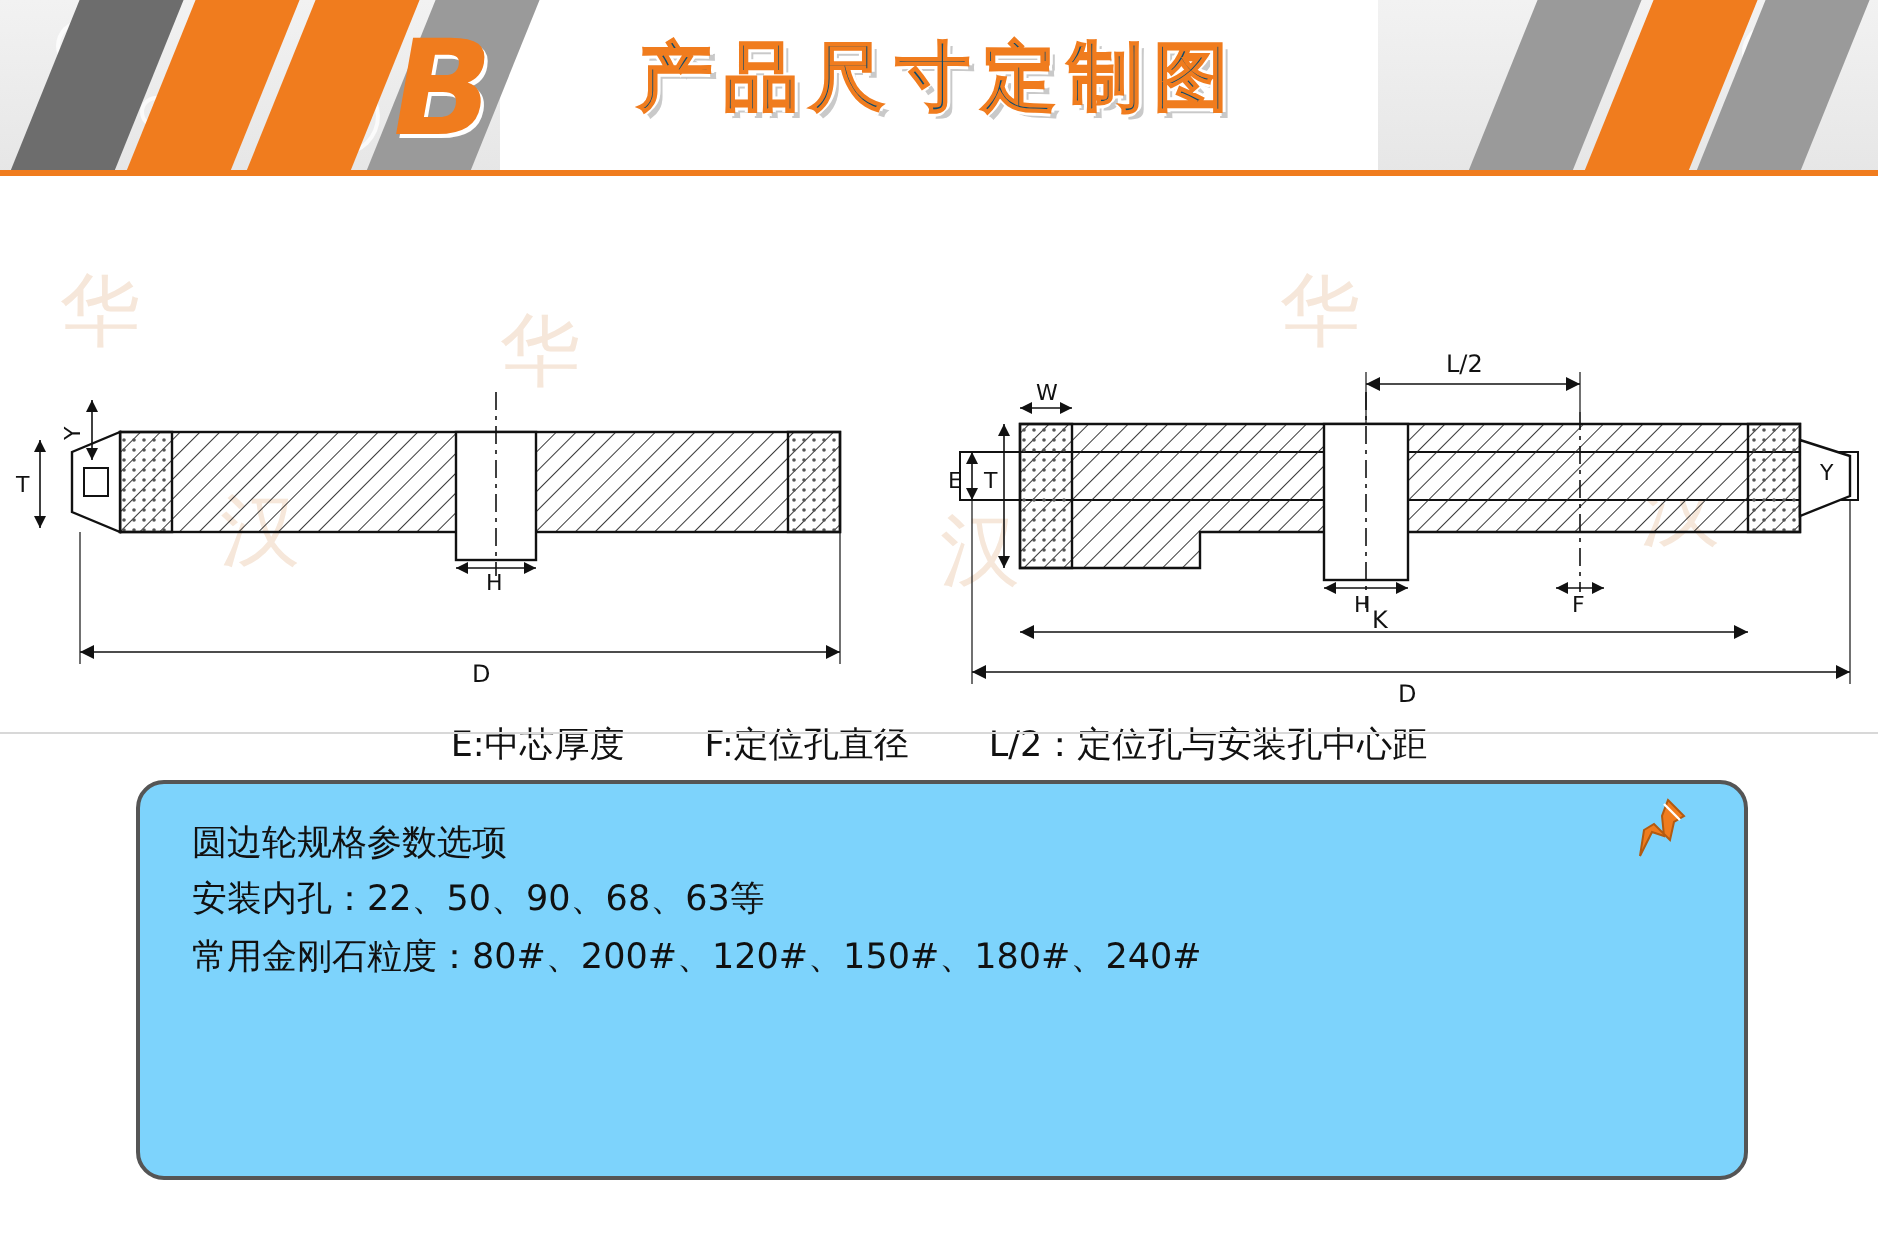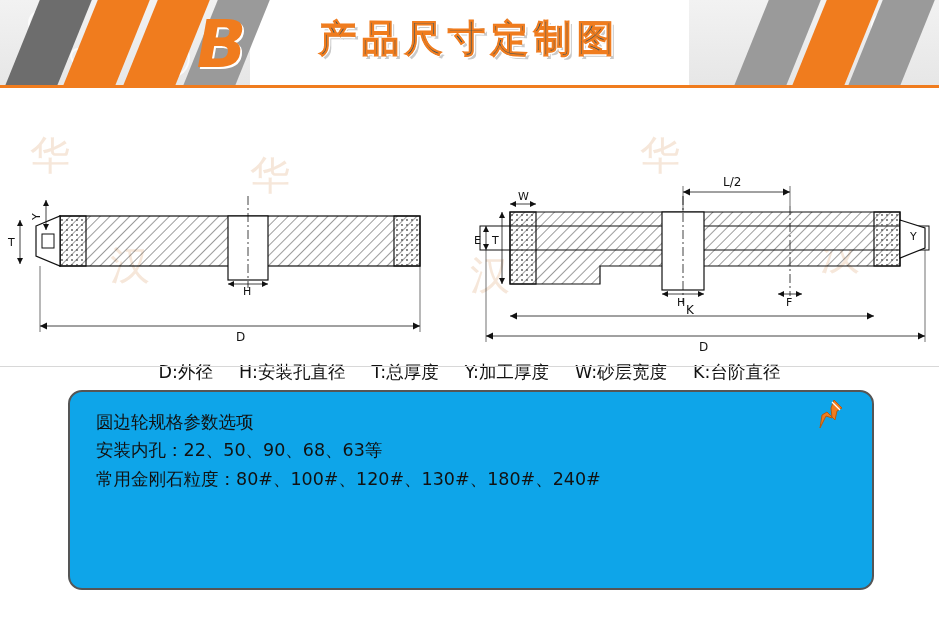--- a/index.html
+++ b/index.html
@@ -108,21 +108,21 @@
 
   
   .spec-box {
     position: absolute;
     left: 68px;
     top: 390px;
     width: 806px;
     height: 200px;
     border: 2px solid #555;
     border-radius: 14px;
-    background: #0ea5e9;
+    background: #7dd3fc;
     padding: 16px 26px 10px 26px;
     font-family: "DejaVu Sans", sans-serif;
     font-size: 17.5px;
     line-height: 1.62;
     color: #111;
   }
   .spec-line { white-space: nowrap; }
 
   .pin {
     position: absolute;
@@ -285,38 +285,30 @@
     <line x1="16" y1="248" x2="455" y2="248" stroke="#111" stroke-width="0.8"></line>
     <path d="M16 248 l7 -3.5 v7 Z" fill="#111"></path>
     <path d="M455 248 l-7 -3.5 v7 Z" fill="#111"></path>
     <line x1="16" y1="162" x2="16" y2="254" stroke="#111" stroke-width="0.6"></line>
     <line x1="455" y1="162" x2="455" y2="254" stroke="#111" stroke-width="0.6"></line>
     <text x="229" y="263" font-size="12" font-family="DejaVu Sans, sans-serif" fill="#111">D</text>
   </svg>
 </div>
 
 <div class="legend">
-  <div class="legend-row row1">
-    <span>D:外径</span>
-    <span>H:安装孔直径</span>
-    <span>T:总厚度</span>
-    <span>Y:加工厚度</span>
-    <span>W:砂层宽度</span>
-    <span>K:台阶直径</span>
-  </div>
   <div class="legend-row row2">
     <span>E:中芯厚度</span>
     <span>F:定位孔直径</span>
     <span>L/2：定位孔与安装孔中心距</span>
   </div>
 </div>
 
 <div class="divider-top"></div>
 
 <div class="spec-box">
   <svg class="pin" viewBox="0 0 26 34">
     <path d="M16 2 L24 10 L19 13 L17 22 L9 14 L4 17 L2 30 L8 18 L14 20 L13 10 Z" fill="#f07c1e" stroke="#b35a10" stroke-width="1"></path>
     <path d="M14 4 L22 12" stroke="#ffffff" stroke-width="1.2"></path>
   </svg>
   <div class="spec-line">圆边轮规格参数选项</div>
   <div class="spec-line">安装内孔：22、50、90、68、63等</div>
-  <div class="spec-line">常用金刚石粒度：80#、100#、120#、130#、180#、240#</div>
+  <div class="spec-line">常用金刚石粒度：80#、200#、120#、150#、180#、240#</div>
 </div>
 
 </body></html>

